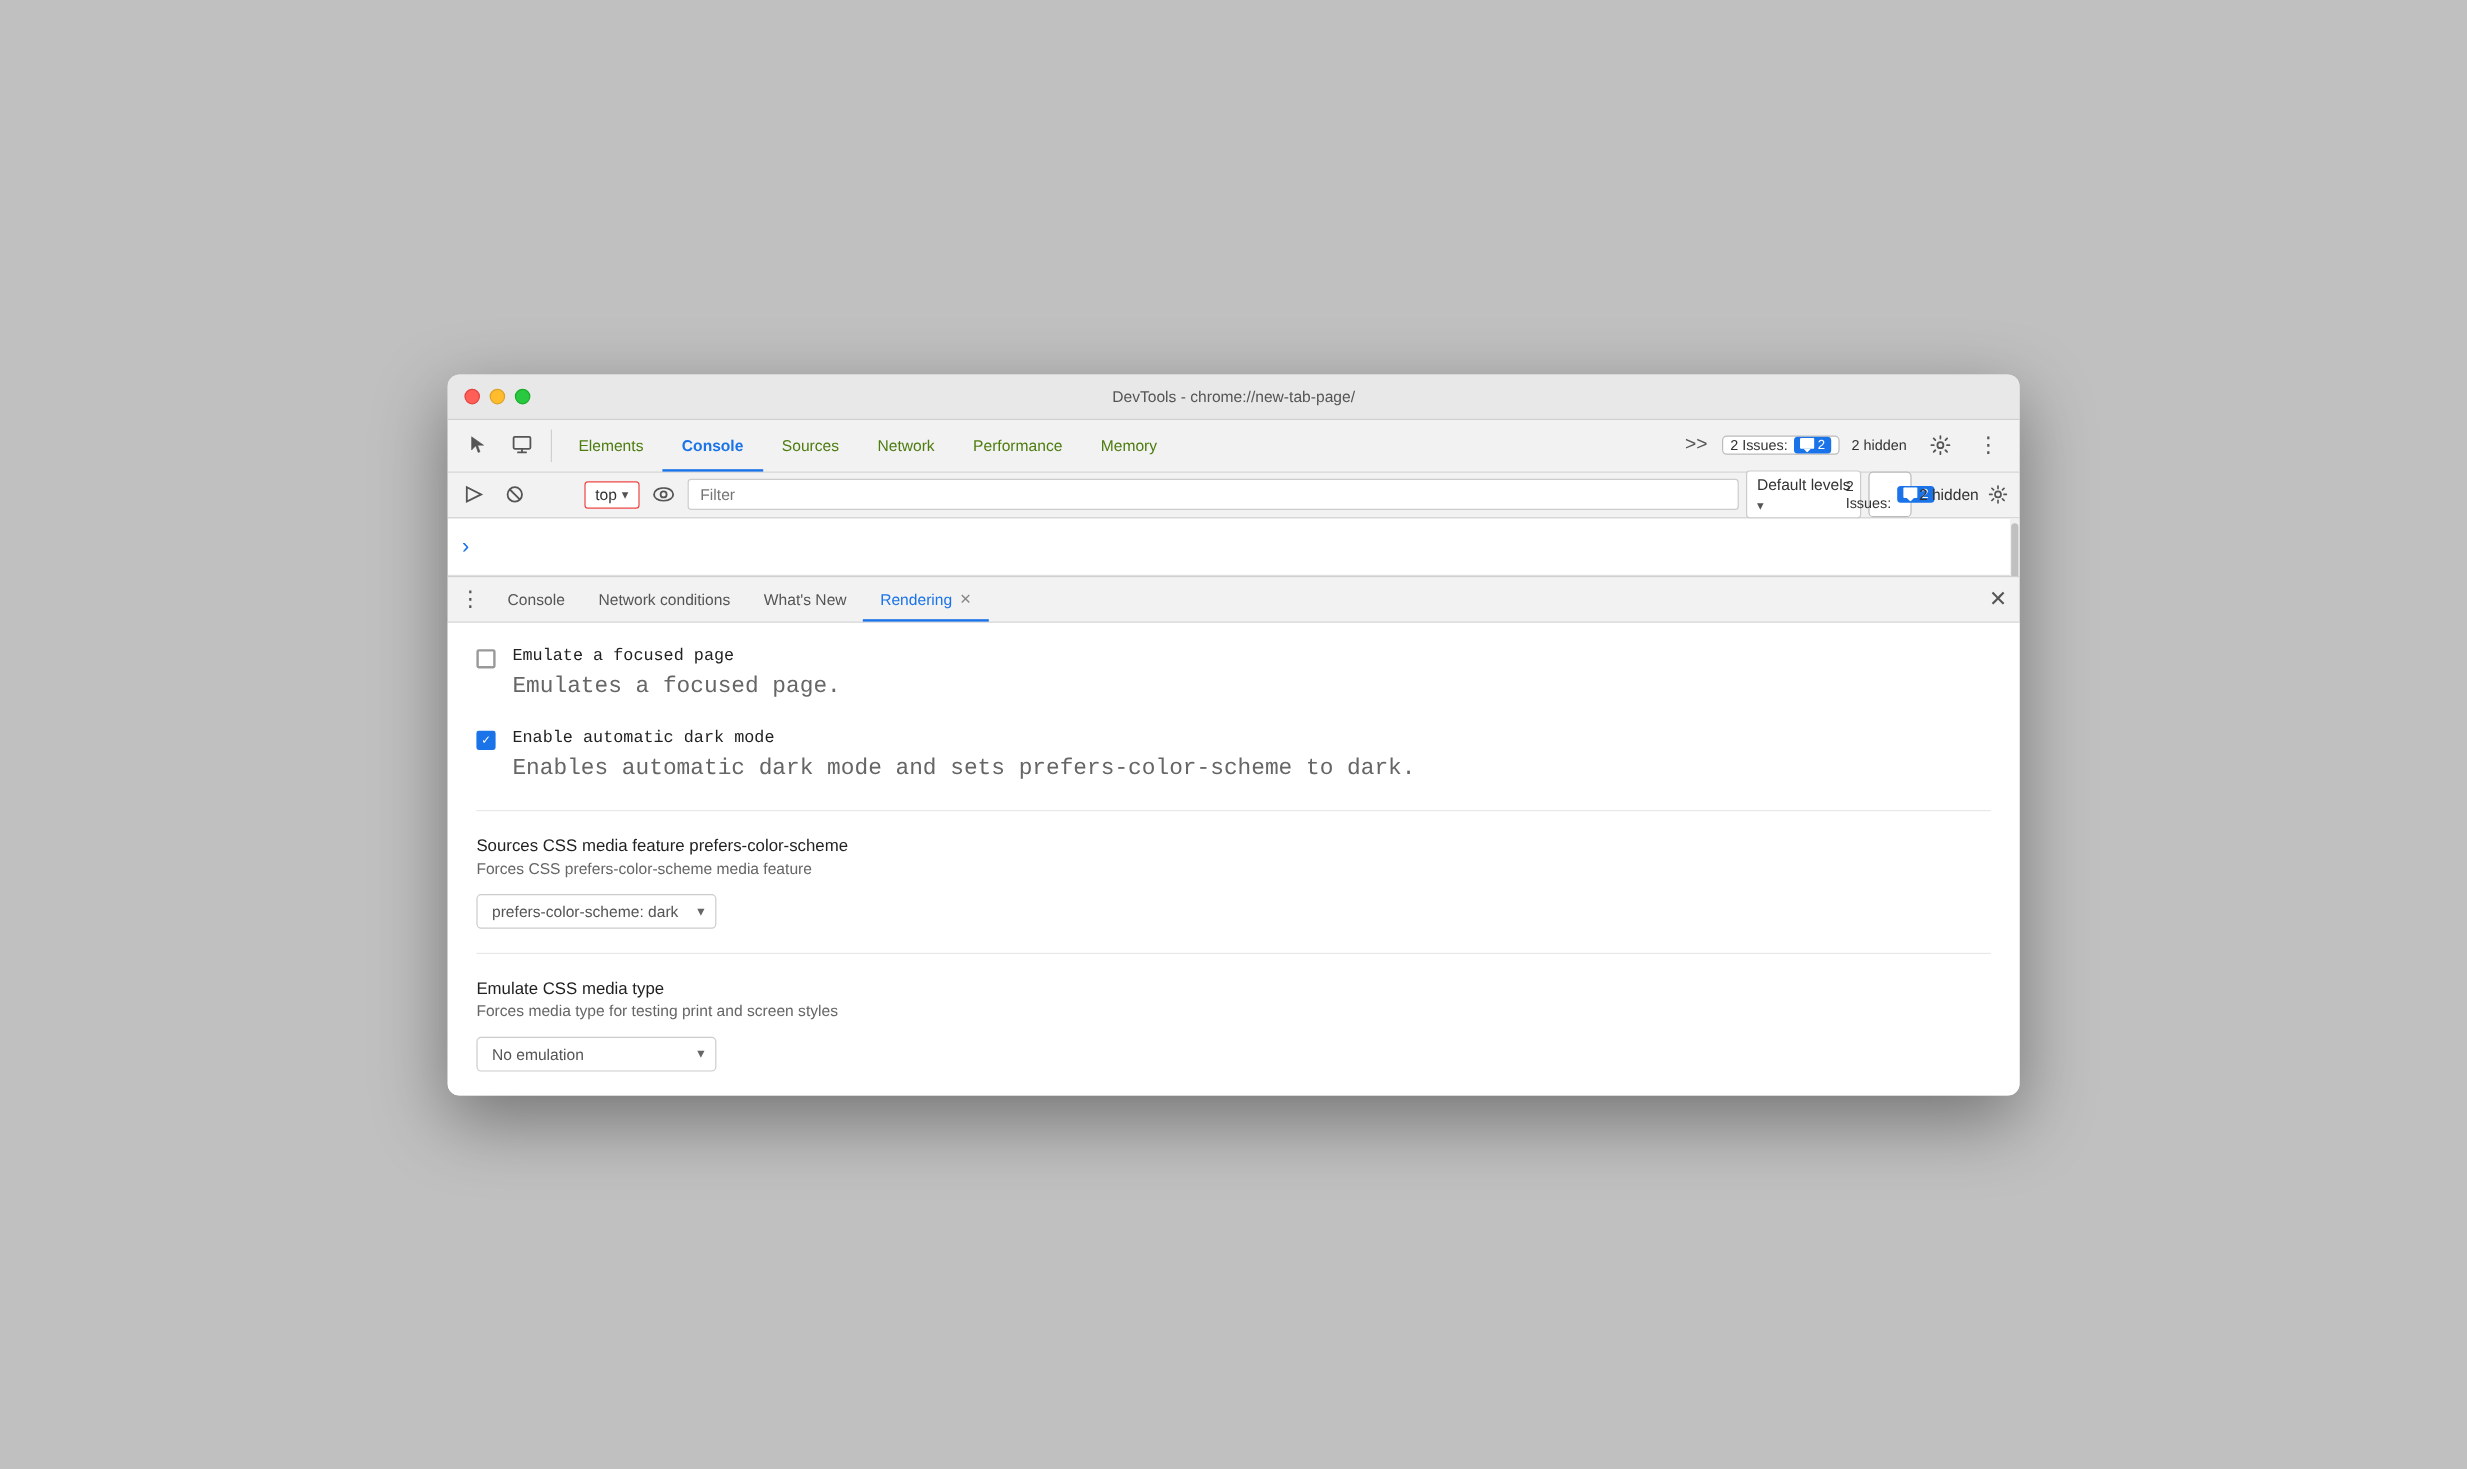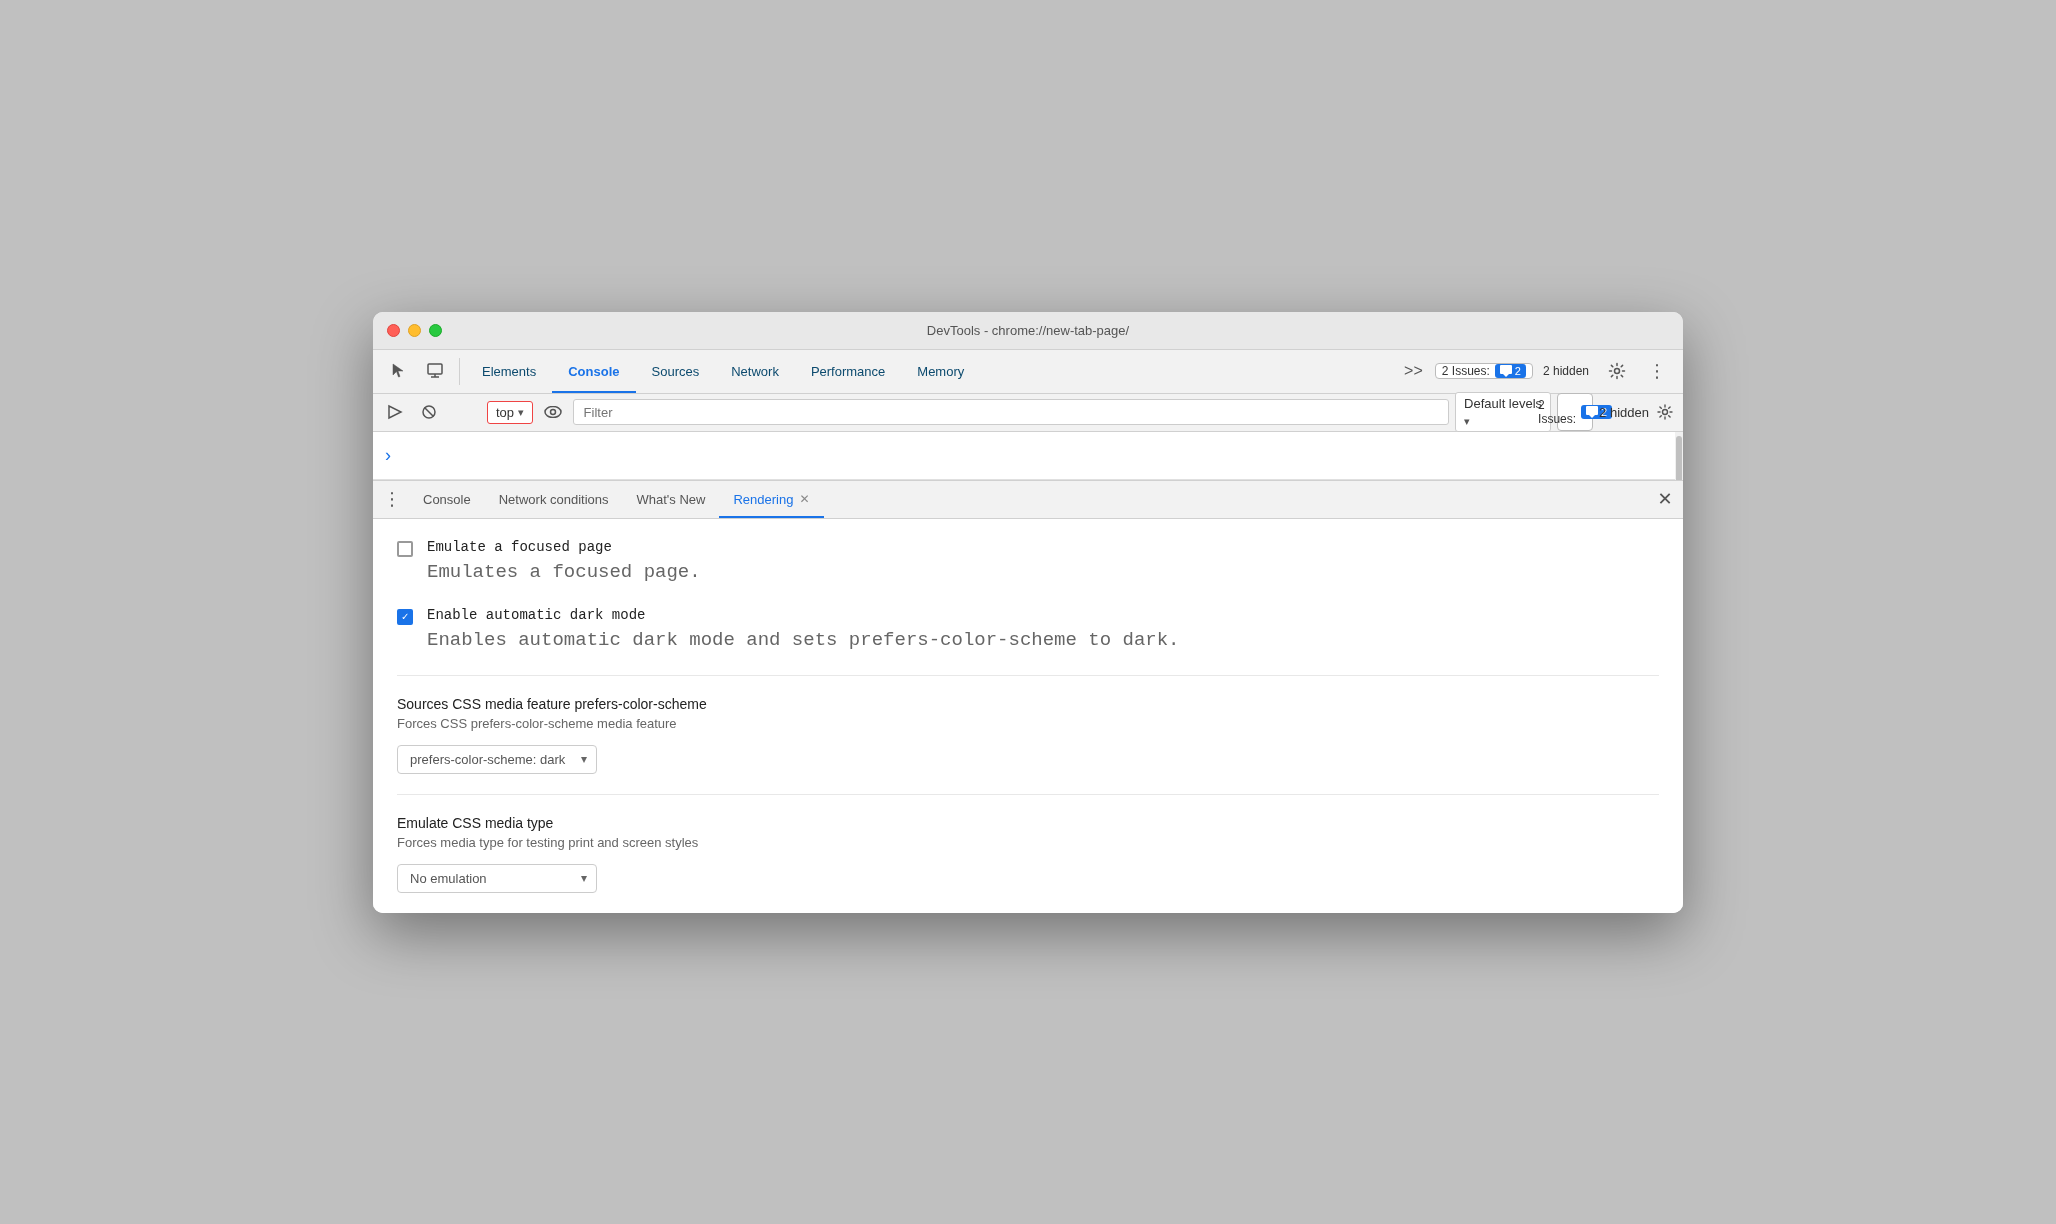--- a/index.html
+++ b/index.html
@@ -72,21 +72,21 @@
     .toolbar-tabs {
       display: flex;
       align-items: stretch;
       flex: 1;
     }
     .tab {
       padding: 0 16px;
       display: flex;
       align-items: center;
       font-size: 13px;
-      color: #0c4a6e;
+      color: #4d7c0f;
       cursor: pointer;
       position: relative;
       white-space: nowrap;
     }
     .tab.active {
       color: #1a73e8;
       font-weight: 600;
     }
     .tab.active::after {
       content: '';

